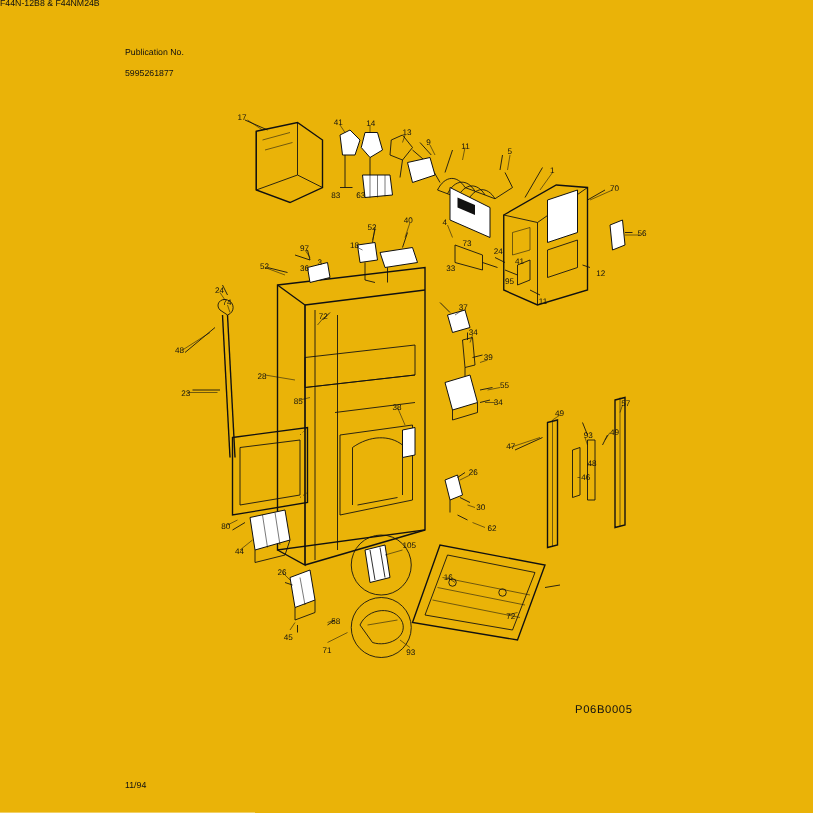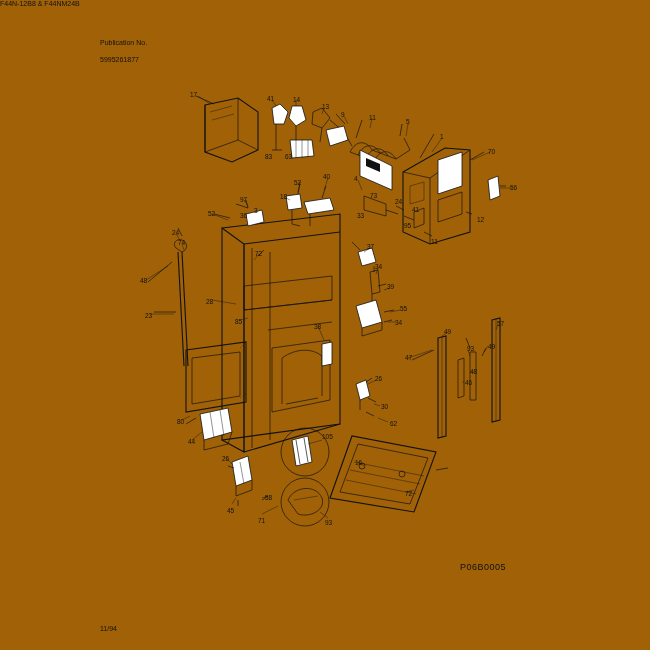--- a/index.html
+++ b/index.html
@@ -1,17 +1,17 @@
 <!DOCTYPE html>
 <html><head>
 <meta charset="utf-8">
 <style>
   html,body{margin:0;padding:0;background:#ffffff;}
   body{width:650px;height:650px;font-family:"Liberation Sans",sans-serif;overflow:hidden;}
-  #page{position:relative;width:650px;height:650px;background:#a16207;}
+  #page{position:relative;width:650px;height:650px;background:#eab308;}
   .hdr{position:absolute;font-size:7px;line-height:8.5px;color:#111;white-space:pre-line;}
   #pub{left:100px;top:30px;}
   #models{left:270px;top:30px;font-size:7px;color:#111;}
   #diagcode{position:absolute;left:460px;top:562px;font-size:9px;letter-spacing:.5px;color:#111;}
   #datecode{position:absolute;left:100px;top:625px;font-size:7px;color:#111;}
   .num{position:absolute;font-size:6.5px;color:#111;font-family:"Liberation Sans",sans-serif;}
   svg{position:absolute;left:0;top:0;}
   .ln{stroke:#111;stroke-width:.7;fill:none;}
   .ln2{stroke:#111;stroke-width:1.1;fill:none;}
   .thin{stroke:#111;stroke-width:.45;fill:none;}

